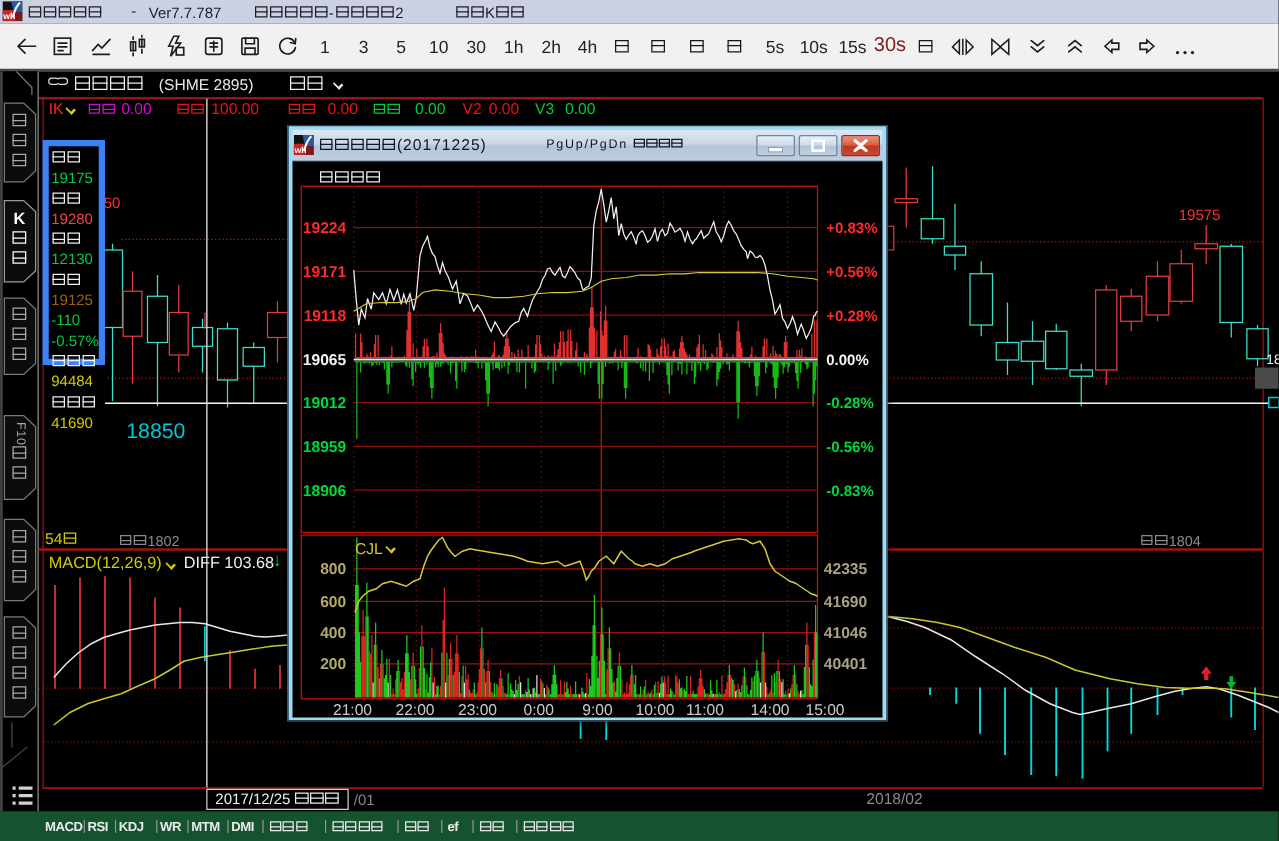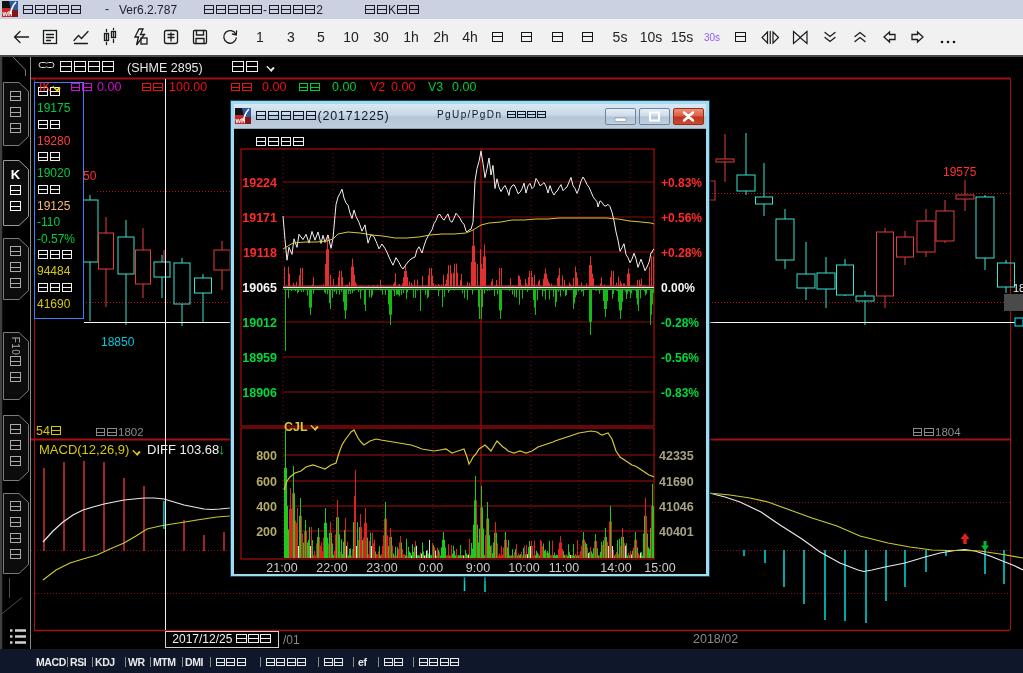--- a/index.html
+++ b/index.html
@@ -6,44 +6,44 @@
 #app{position:relative;width:1023px;height:673px}
 i.c{display:inline-block;width:1em;height:.88em;position:relative;font-style:normal;vertical-align:-6%}
 i.c:before{content:"";position:absolute;left:5%;right:9%;top:7%;bottom:7%;border:1px solid}
 i.c:after{content:"";position:absolute;left:5%;right:9%;top:48%;height:1px;background:currentColor}
 .t{position:absolute;white-space:nowrap;line-height:1}
 .chev{display:inline-block;width:7px;height:7px;border-right:2px solid;border-bottom:2px solid;transform:rotate(45deg) scale(1,.7);vertical-align:12%}
 #tbar{position:absolute;left:0;top:0;width:1023px;height:19px;background:#ccd1e1}
 #tool{position:absolute;left:0;top:19px;width:1023px;height:38px;background:#f1f1f1;border-bottom:2px solid #4a4a4a}
 #tool .it{position:absolute;top:0;height:36px;display:flex;align-items:center;justify-content:center;color:#161616}
 #side{position:absolute;left:0;top:57px;width:31px;height:593px;background:#000}
-#sbar{position:absolute;left:0;top:649px;width:1023px;height:24px;background:#0f172a}
+#sbar{position:absolute;left:0;top:649px;width:1023px;height:24px;background:#14532d}
 #sbar .s{position:absolute;top:7px;font-size:10.5px;font-weight:bold;color:#eaeaea;letter-spacing:-.4px}
 #sbar .p{position:absolute;top:6px;font-size:11px;color:#999}
-#infobox{position:absolute;left:34px;top:82px;width:50px;height:237px;border:1px solid #3b82f6;background:#000;font-size:12px;line-height:16.28px;padding:1px 0 0 2px;color:#eee}
+#infobox{position:absolute;left:34px;top:112px;width:50px;height:180px;border:5px solid #3b82f6;background:#000;font-size:12px;line-height:16.28px;padding:1px 0 0 2px;color:#eee}
 #popup{position:absolute;left:230px;top:100px;width:480px;height:477px;background:#9edcf2;border:1px solid #25425c;padding:3px;box-shadow:1px 2px 6px rgba(0,0,0,.6)}
 #ptit{position:relative;height:25px;background:linear-gradient(180deg,#dce7f3 0%,#c9d7e7 45%,#b5c5d8 55%,#bfcddd 100%);border-bottom:1px solid #8fa5bc;font-size:12px;color:#0c1828}
 #pbody{position:relative;height:445px;background:#000}
 .pbtn{position:absolute;top:4px;width:31px;height:17px;border:1px solid #6d87a0;border-radius:2px;background:linear-gradient(180deg,#e6eef7 0%,#ccdae9 48%,#b2c4d8 52%,#c0d0e0 100%)}
 .pbtn svg{position:absolute;left:0;top:0}
 </style></head><body>
 <div id="app">
 
 <div id="tbar">
 <div class="t" style="left:2px;top:1px"><svg width="16" height="16" viewBox="0 0 16 16">
           <rect width="16" height="16" fill="#111"></rect>
           <polygon points="7,0 16,0 16,9 9,9" fill="#2c5a9c"></polygon>
           <rect x="0" y="7" width="10" height="9" fill="#c22828"></rect>
           <rect x="10" y="9" width="6" height="7" fill="#801818"></rect>
           <path d="M14 1 Q10 5 8.3 13" stroke="#fff" stroke-width="1.6" fill="none"></path>
           <text x="0.5" y="14.5" font-size="7" font-weight="bold" fill="#fff" font-family="Liberation Sans">wh</text>
         </svg></div>
 <div class="t" style="left:22px;top:4px;font-size:12px;color:#1c1c28;letter-spacing:3.6px"><i class="c"></i><i class="c"></i><i class="c"></i><i class="c"></i><i class="c"></i></div>
 <div class="t" style="left:105px;top:3px;font-size:12px;color:#1c1c28">-</div>
-<div class="t" style="left:119px;top:4px;font-size:12px;color:#1c1c28">Ver6.2.787</div>
+<div class="t" style="left:119px;top:4px;font-size:12px;color:#1c1c28">Ver7.7.787</div>
 <div class="t" style="left:203px;top:4px;font-size:12px;color:#1c1c28;letter-spacing:1.2px"><i class="c"></i><i class="c"></i><i class="c"></i><i class="c"></i><i class="c"></i>-<i class="c"></i><i class="c"></i><i class="c"></i><i class="c"></i>2</div>
 <div class="t" style="left:364px;top:4px;font-size:12px;color:#1c1c28"><i class="c"></i><i class="c"></i>K<i class="c"></i><i class="c"></i></div>
 </div>
 <div id="tool">
 <div class="it" style="left:21px;width:30px;margin-left:-15px">
         <svg width="20" height="20" viewBox="0 0 20 20">
           <path d="M17.5 10 H3.5 M9 4.5 L3.5 10 L9 15.5" stroke="#1c1c1c" stroke-width="1.3" fill="none" stroke-linecap="round"></path>
         </svg>
       </div>
 <div class="it" style="left:50px;width:30px;margin-left:-15px">
@@ -128,21 +128,21 @@
 <div class="it" style="left:620px;width:30px;margin-left:-15px">
         <span style="font-size:14px;color:#222">5s</span>
       </div>
 <div class="it" style="left:651px;width:30px;margin-left:-15px">
         <span style="font-size:14px;color:#222">10s</span>
       </div>
 <div class="it" style="left:682px;width:30px;margin-left:-15px">
         <span style="font-size:14px;color:#222">15s</span>
       </div>
 <div class="it" style="left:712px;width:30px;margin-left:-15px">
-        <span style="font-size:10px;color:#8b5cf6">30s</span>
+        <span style="font-size:16px;color:#7f1d1d">30s</span>
       </div>
 <div class="it" style="left:741px;width:30px;margin-left:-15px">
         <span style="font-size:13px"><i class="c"></i></span>
       </div>
 <div class="it" style="left:770px;width:30px;margin-left:-15px">
         <svg width="20" height="20" viewBox="0 0 20 20">
           <path d="M7.5 5 L2 10.5 L7.5 16 Z M13 5 L18.5 10.5 L13 16 Z" fill="#f1f1f1" stroke="#1c1c1c" stroke-width="1.2"></path>
           <path d="M10.25 4 V17" stroke="#1c1c1c" stroke-width="1.2"></path>
         </svg>
       </div>
@@ -323,23 +323,23 @@
 <rect x="1004" y="237" width="19" height="17" fill="#4a4a4a"></rect>
 <rect x="1015" y="261" width="8" height="8" stroke="#00ccdd" stroke-width="1.2" fill="none"></rect>
 <line x1="165.5" y1="22" x2="165.5" y2="573" stroke="#f2f2f2" stroke-width="1"></line>
 </svg>
 <div id="infobox">
       <div style="color:#f0f0f0"><i class="c"></i><i class="c"></i></div>
       <div style="color:#00cc44">19175</div>
       <div style="color:#f0f0f0"><i class="c"></i><i class="c"></i></div>
       <div style="color:#ff4040">19280</div>
       <div style="color:#f0f0f0"><i class="c"></i><i class="c"></i></div>
-      <div style="color:#00cc44">19020</div>
+      <div style="color:#00cc44">12130</div>
       <div style="color:#f0f0f0"><i class="c"></i><i class="c"></i></div>
-      <div style="color:#fdba74">19125</div>
+      <div style="color:#a16207">19125</div>
       <div style="color:#00cc44">-110</div>
       <div style="color:#00cc44">-0.57%</div>
       <div style="color:#f0f0f0"><i class="c"></i><i class="c"></i><i class="c"></i></div>
       <div style="color:#d6c900">94484</div>
       <div style="color:#f0f0f0"><i class="c"></i><i class="c"></i><i class="c"></i></div>
       <div style="color:#d6c900">41690</div>
     </div>
 <div class="t" style="left:165px;top:631px;width:114px;height:17px;border:1px solid #d0d0d0;background:#000;color:#f0f0f0;font-size:12px;line-height:15px;text-align:center">2017/12/25 <i class="c"></i><i class="c"></i><i class="c"></i></div>
 <div class="t" style="left:38px;top:60px;font-size:12px;color:#ddd;"><svg width="17" height="10" viewBox="0 0 17 10" style="vertical-align:0">
         <rect x="1" y="2.5" width="8" height="5" rx="2.5" stroke="#ddd" fill="none"></rect>
@@ -357,22 +357,22 @@
 <div class="t" style="left:141px;top:82px;font-size:11.5px;color:#ee1111;"><i class="c"></i><i class="c"></i></div>
 <div class="t" style="left:169px;top:81px;font-size:12.5px;color:#ee1111;">100.00</div>
 <div class="t" style="left:230px;top:82px;font-size:11.5px;color:#ee1111;"><i class="c"></i><i class="c"></i></div>
 <div class="t" style="left:262px;top:81px;font-size:12.5px;color:#ee1111;">0.00</div>
 <div class="t" style="left:298px;top:82px;font-size:11.5px;color:#00cc33;"><i class="c"></i><i class="c"></i></div>
 <div class="t" style="left:332px;top:81px;font-size:12.5px;color:#00cc33;">0.00</div>
 <div class="t" style="left:370px;top:81px;font-size:12.5px;color:#ee1111;">V2</div>
 <div class="t" style="left:391px;top:81px;font-size:12.5px;color:#ee1111;">0.00</div>
 <div class="t" style="left:428px;top:81px;font-size:12.5px;color:#00cc33;">V3</div>
 <div class="t" style="left:452px;top:81px;font-size:12.5px;color:#00cc33;">0.00</div>
-<div class="t" style="left:83px;top:170px;font-size:12px;color:#ff3030;">50</div>
-<div class="t" style="left:101px;top:336px;font-size:12px;color:#00c8d8;">18850</div>
+<div class="t" style="left:83px;top:156px;font-size:12px;color:#ff3030;">50</div>
+<div class="t" style="left:101px;top:336px;font-size:17px;color:#00c8d8;">18850</div>
 <div class="t" style="left:943px;top:166px;font-size:12px;color:#ff3030;">19575</div>
 <div class="t" style="left:1013px;top:283px;font-size:11px;color:#f0f0f0;">18</div>
 <div class="t" style="left:36px;top:425px;font-size:12.5px;color:#d6c900;">54<i class="c"></i></div>
 <div class="t" style="left:95px;top:427px;font-size:11.5px;color:#8a8a8a;"><i class="c"></i><i class="c"></i>1802</div>
 <div class="t" style="left:912px;top:427px;font-size:11.5px;color:#8a8a8a;"><i class="c"></i><i class="c"></i>1804</div>
 <div class="t" style="left:39px;top:443px;font-size:13px;color:#d6c900;">MACD(12,26,9)</div>
 <div class="t" style="left:133px;top:446px;font-size:12px;color:#d6c900;"><span class="chev" style="color:#d6c900"></span></div>
 <div class="t" style="left:147px;top:443px;font-size:13px;color:#f0f0f0;">DIFF 103.68</div>
 <div class="t" style="left:218px;top:441px;font-size:15px;color:#00cc33;font-weight:bold">↓</div>
 <div class="t" style="left:283px;top:634px;font-size:12px;color:#8a8a8a;">/01</div>
@@ -470,21 +470,21 @@
 <text x="98" y="443" font-size="12.5" fill="#cccccc" text-anchor="middle">22:00</text>
 <text x="148" y="443" font-size="12.5" fill="#cccccc" text-anchor="middle">23:00</text>
 <text x="197" y="443" font-size="12.5" fill="#cccccc" text-anchor="middle">0:00</text>
 <text x="244" y="443" font-size="12.5" fill="#cccccc" text-anchor="middle">9:00</text>
 <text x="290" y="443" font-size="12.5" fill="#cccccc" text-anchor="middle">10:00</text>
 <text x="330" y="443" font-size="12.5" fill="#cccccc" text-anchor="middle">11:00</text>
 <text x="382" y="443" font-size="12.5" fill="#cccccc" text-anchor="middle">14:00</text>
 <text x="426" y="443" font-size="12.5" fill="#cccccc" text-anchor="middle">15:00</text>
 </svg>
 <div class="t" style="left:21px;top:7px;font-size:12.5px;color:#f0f0f0;letter-spacing:1px"><i class="c"></i><i class="c"></i><i class="c"></i><i class="c"></i></div>
-<div class="t" style="left:50px;top:292px;font-size:12.5px;color:#d8c830;font-weight:bold">CJL <span class="chev"></span></div>
+<div class="t" style="left:50px;top:304px;font-size:12.5px;color:#d8c830;font-weight:normal">CJL <span class="chev"></span></div>
 </div>
 </div>
 <div id="sbar">
 <div class="s" style="left:36px">MACD</div>
 <div class="s" style="left:70px">RSI</div>
 <div class="s" style="left:95px">KDJ</div>
 <div class="s" style="left:128px">WR</div>
 <div class="s" style="left:153px">MTM</div>
 <div class="s" style="left:185px">DMI</div>
 <div class="s" style="left:215px"><i class="c"></i><i class="c"></i><i class="c"></i></div>

